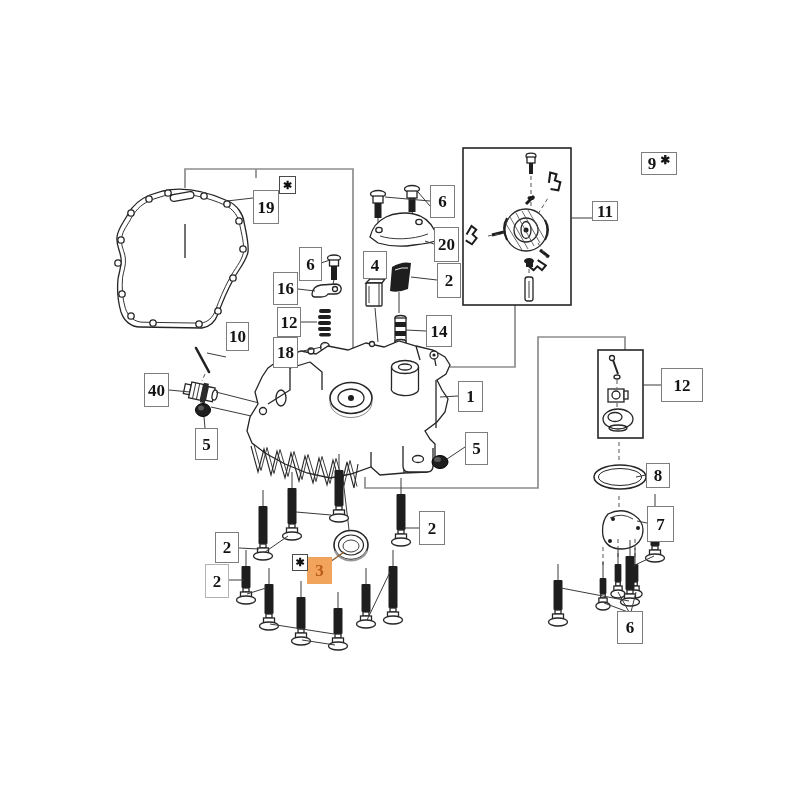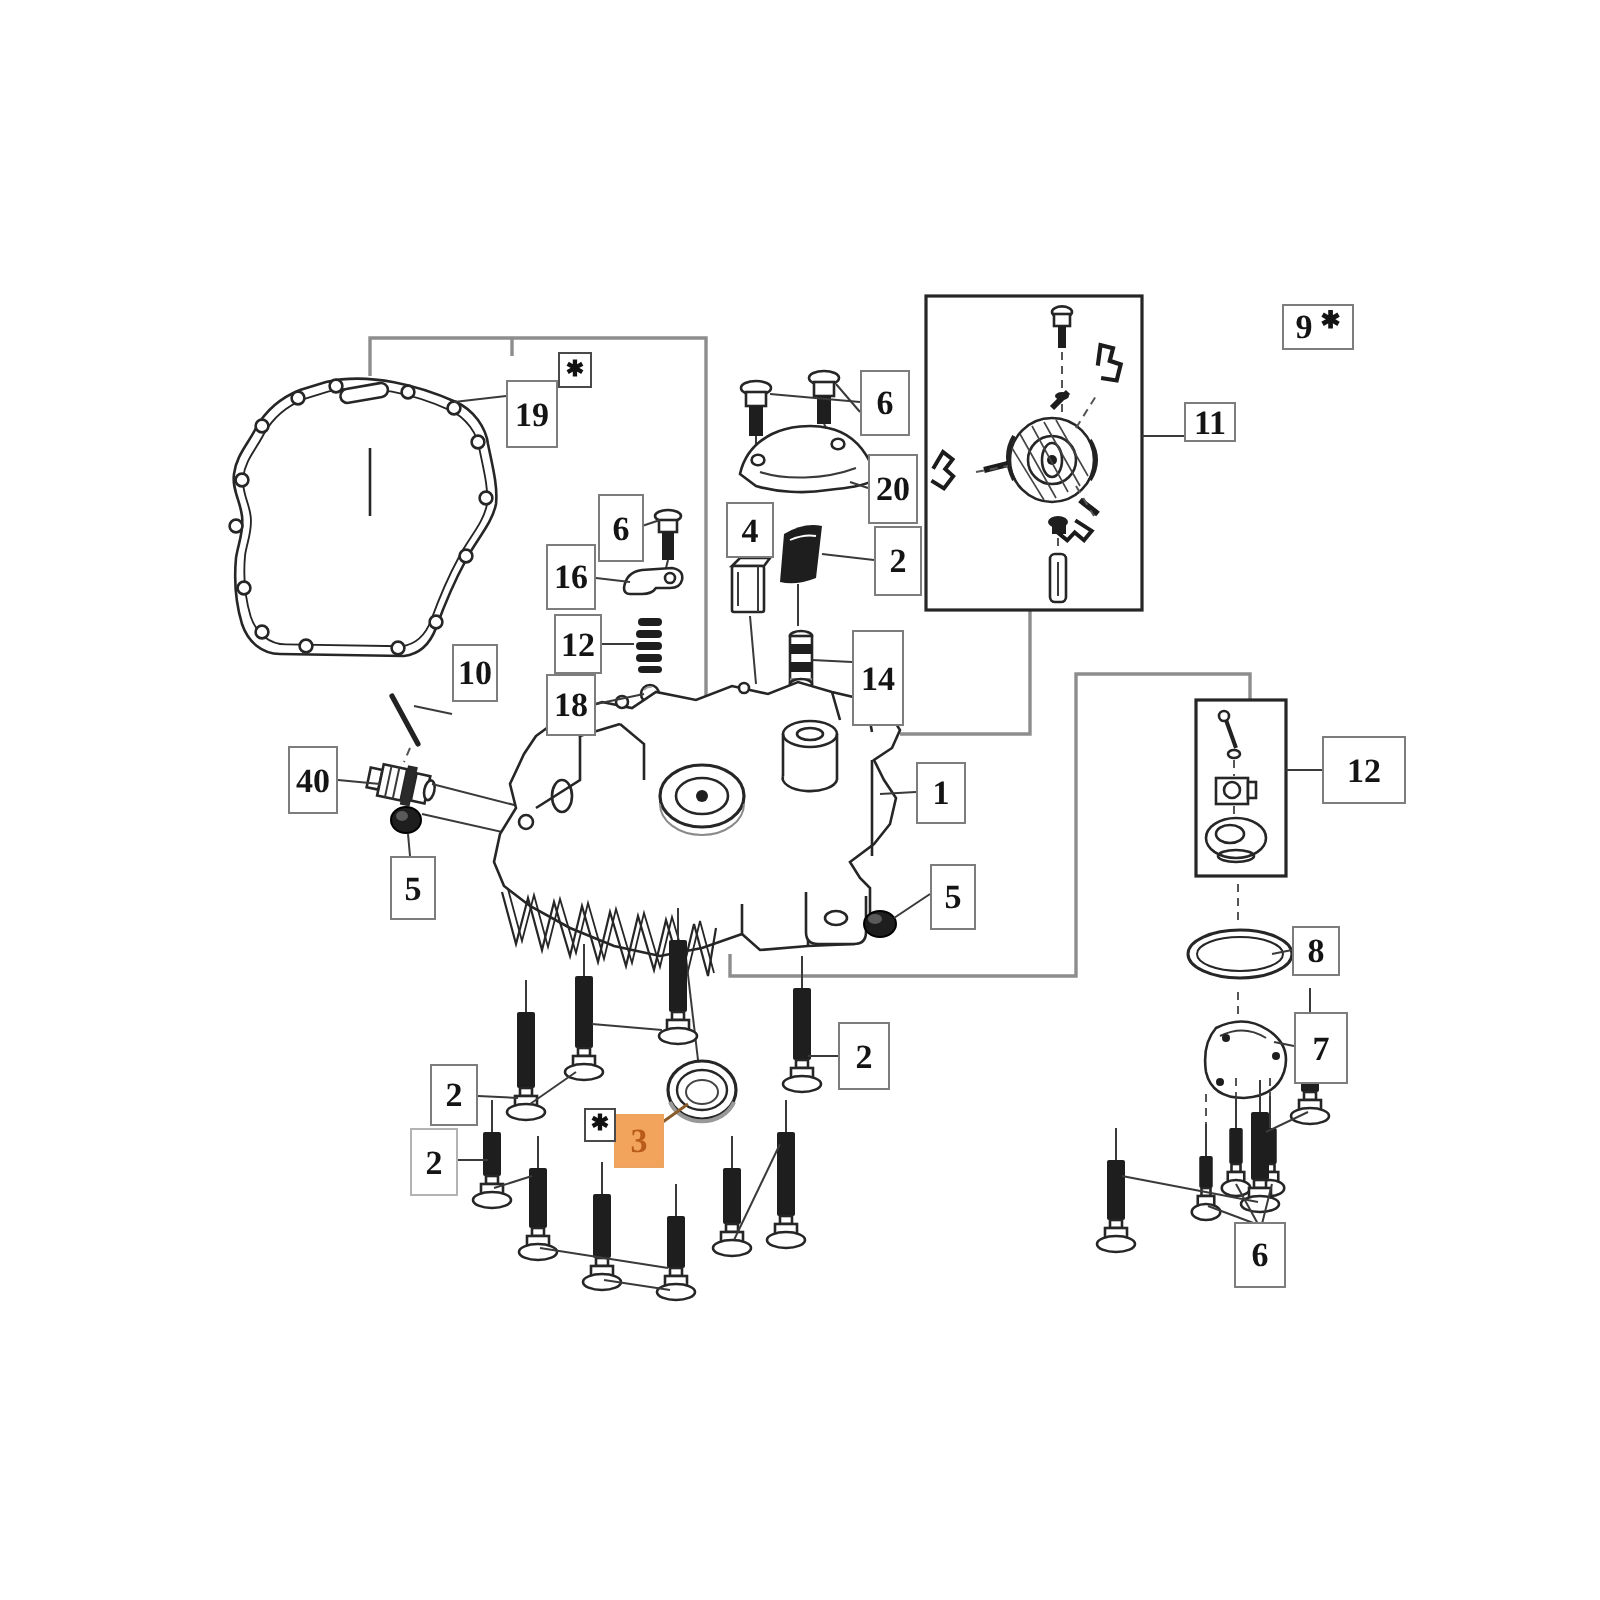--- a/index.html
+++ b/index.html
@@ -448,21 +448,21 @@
     </div>
   <div class="co" style="left:363px;top:251px;width:24px;height:28px">
       <span>4</span>
     </div>
   <div class="co" style="left:437px;top:263px;width:24px;height:35px">
       <span>2</span>
     </div>
   <div class="co" style="left:277px;top:307px;width:24px;height:30px">
       <span>12</span>
     </div>
-  <div class="co" style="left:426px;top:315px;width:26px;height:48px">
+  <div class="co" style="left:426px;top:315px;width:26px;height:32px">
       <span>14</span>
     </div>
   <div class="co" style="left:273px;top:337px;width:25px;height:31px">
       <span>18</span>
     </div>
   <div class="co" style="left:226px;top:322px;width:23px;height:29px">
       <span>10</span>
     </div>
   <div class="co" style="left:144px;top:373px;width:25px;height:34px">
       <span>40</span>

